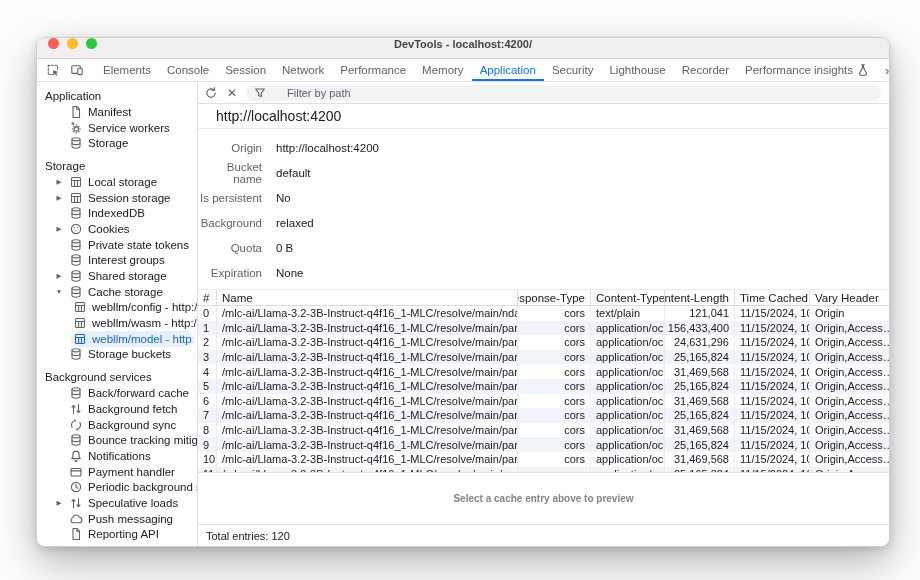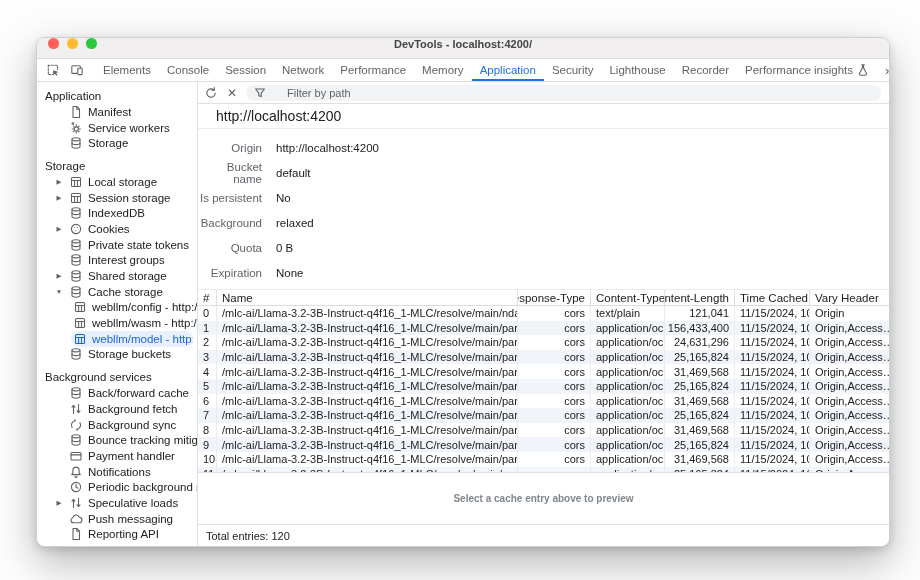--- a/index.html
+++ b/index.html
@@ -369,35 +369,35 @@
               <path d="M3 3.3v7.3c0 .9 1.8 1.6 4 1.6s4-.7 4-1.6V3.3"></path>
               <path d="M3 7c0 .9 1.8 1.6 4 1.6S11 7.9 11 7"></path>
             </svg>
           </span>
           <span class="lbl">Bounce tracking mitigations</span>
         </div>
         <div class="srow">
           <span class="arrow"></span>
           <span class="ic">
             <svg width="14" height="14" viewBox="0 0 14 14" fill="none" stroke="#5f6368" stroke-width="1.1" stroke-linecap="round" stroke-linejoin="round">
+              <path d="M7 2.1a3.1 3.1 0 0 1 3.1 3.1v2.5l1.1 1.9H2.8l1.1-1.9V5.2A3.1 3.1 0 0 1 7 2.1z"></path>
+              <path d="M6 11.4a1 1 0 0 0 2 0"></path>
+            </svg>
+          </span>
+          <span class="lbl">Notifications</span>
+        </div>
+        <div class="srow">
+          <span class="arrow"></span>
+          <span class="ic">
+            <svg width="14" height="14" viewBox="0 0 14 14" fill="none" stroke="#5f6368" stroke-width="1.1" stroke-linecap="round" stroke-linejoin="round">
               <rect x="2" y="3.5" width="10" height="7.5" rx="1"></rect>
               <path d="M2 5.9h10"></path>
             </svg>
           </span>
           <span class="lbl">Payment handler</span>
-        </div>
-        <div class="srow">
-          <span class="arrow"></span>
-          <span class="ic">
-            <svg width="14" height="14" viewBox="0 0 14 14" fill="none" stroke="#5f6368" stroke-width="1.1" stroke-linecap="round" stroke-linejoin="round">
-              <path d="M7 2.1a3.1 3.1 0 0 1 3.1 3.1v2.5l1.1 1.9H2.8l1.1-1.9V5.2A3.1 3.1 0 0 1 7 2.1z"></path>
-              <path d="M6 11.4a1 1 0 0 0 2 0"></path>
-            </svg>
-          </span>
-          <span class="lbl">Notifications</span>
         </div>
         <div class="srow">
           <span class="arrow"></span>
           <span class="ic">
             <svg width="14" height="14" viewBox="0 0 14 14" fill="none" stroke="#5f6368" stroke-width="1.1" stroke-linecap="round" stroke-linejoin="round">
               <circle cx="7" cy="7" r="4.6"></circle>
               <path d="M7 4.3V7l1.9 1.2"></path>
             </svg>
           </span>
           <span class="lbl">Periodic background sync</span>

